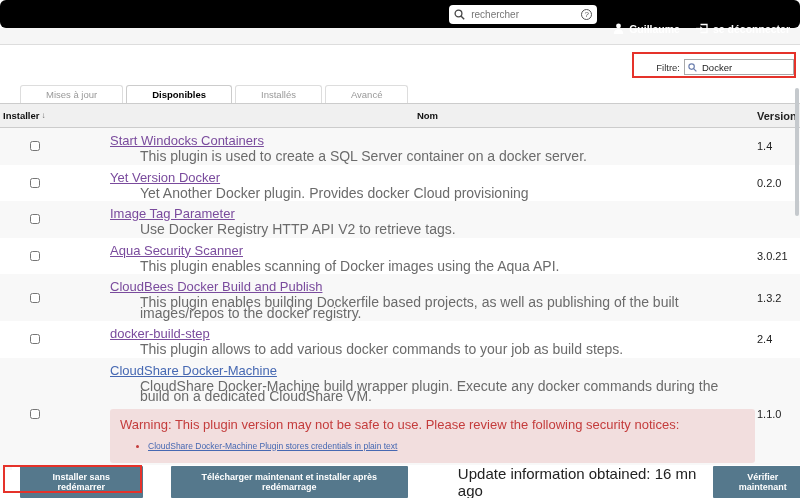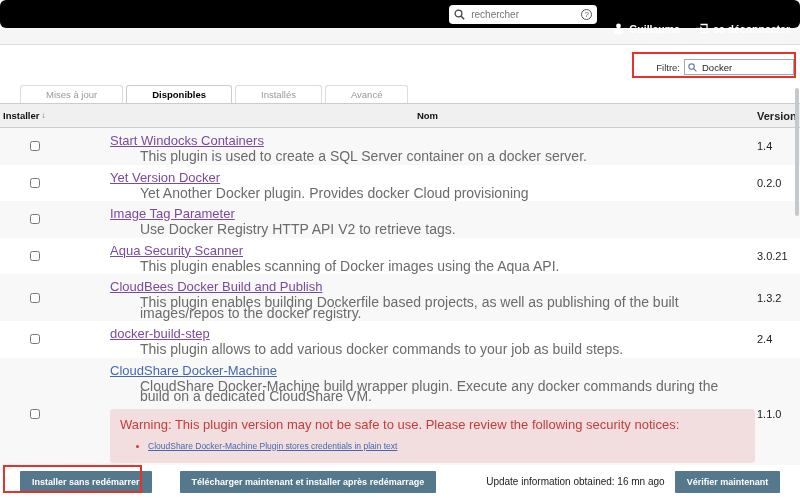--- a/index.html
+++ b/index.html
@@ -61,21 +61,21 @@
   .warning li a { color:#4668b2; text-decoration:underline; }
   .row-annotation { position:absolute; left:-65px; top:-11px; width:412px; height:37px;
     border:2px solid #e5322a; pointer-events:none; z-index:5; }
   
   .footer { position:absolute; left:12px; bottom:0; width:800px; height:33px; background:#fff;
     display:flex; align-items:center; padding-left:8px; z-index:4; }
   .btn { background:#55788c; color:#fff; border:none; font-family:"Liberation Sans",sans-serif;
     font-size:9px; font-weight:bold; padding:6px 12px; border-radius:1px; cursor:pointer; }
   .btn-install { margin-right:28px; }
   .btn-download { margin-right:14px; }
-  .update-info { font-size:10px; color:#222; margin-right:10px;margin-left:36px; }
+  .update-info { font-size:15px; color:#222; margin-right:10px;margin-left:36px; }
   
   .annotation { position:absolute; border:2px solid #e5322a; z-index:6; pointer-events:none; }
   #ann-filter { left:632px; top:52px; width:164px; height:26px; }
   #ann-install-btn { left:3px; top:465px; width:139px; height:28px; }
   .scroll-thumb { position:absolute; right:1px; top:88px; width:4px; height:128px;
     background:#c5c9cd; border-radius:2px; z-index:7; }
   svg { display:block; }
 </style>
 </head>
 <body>

